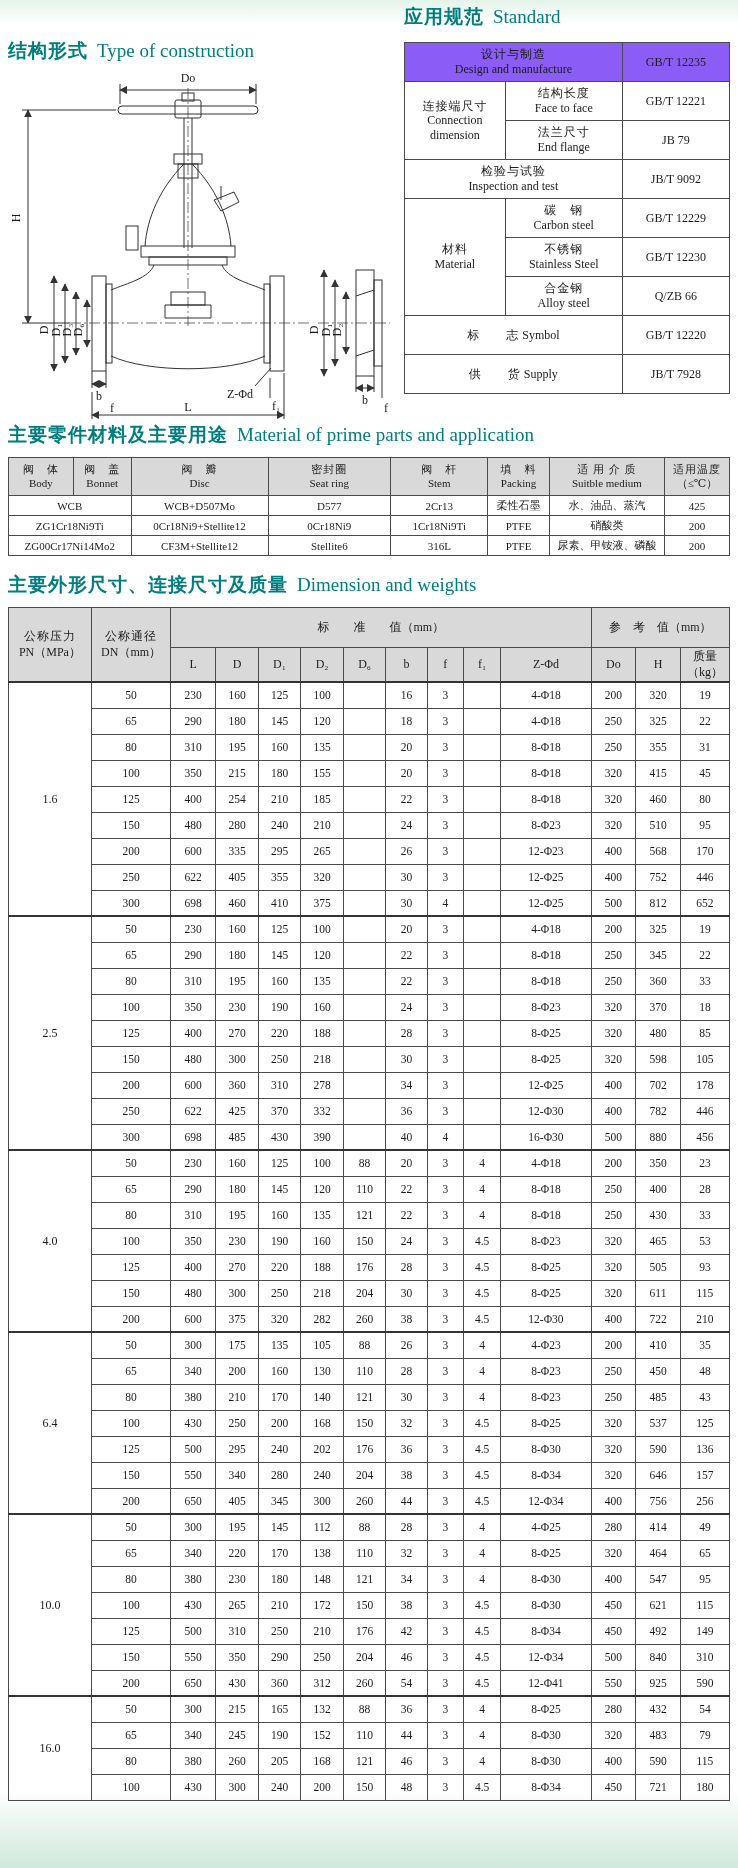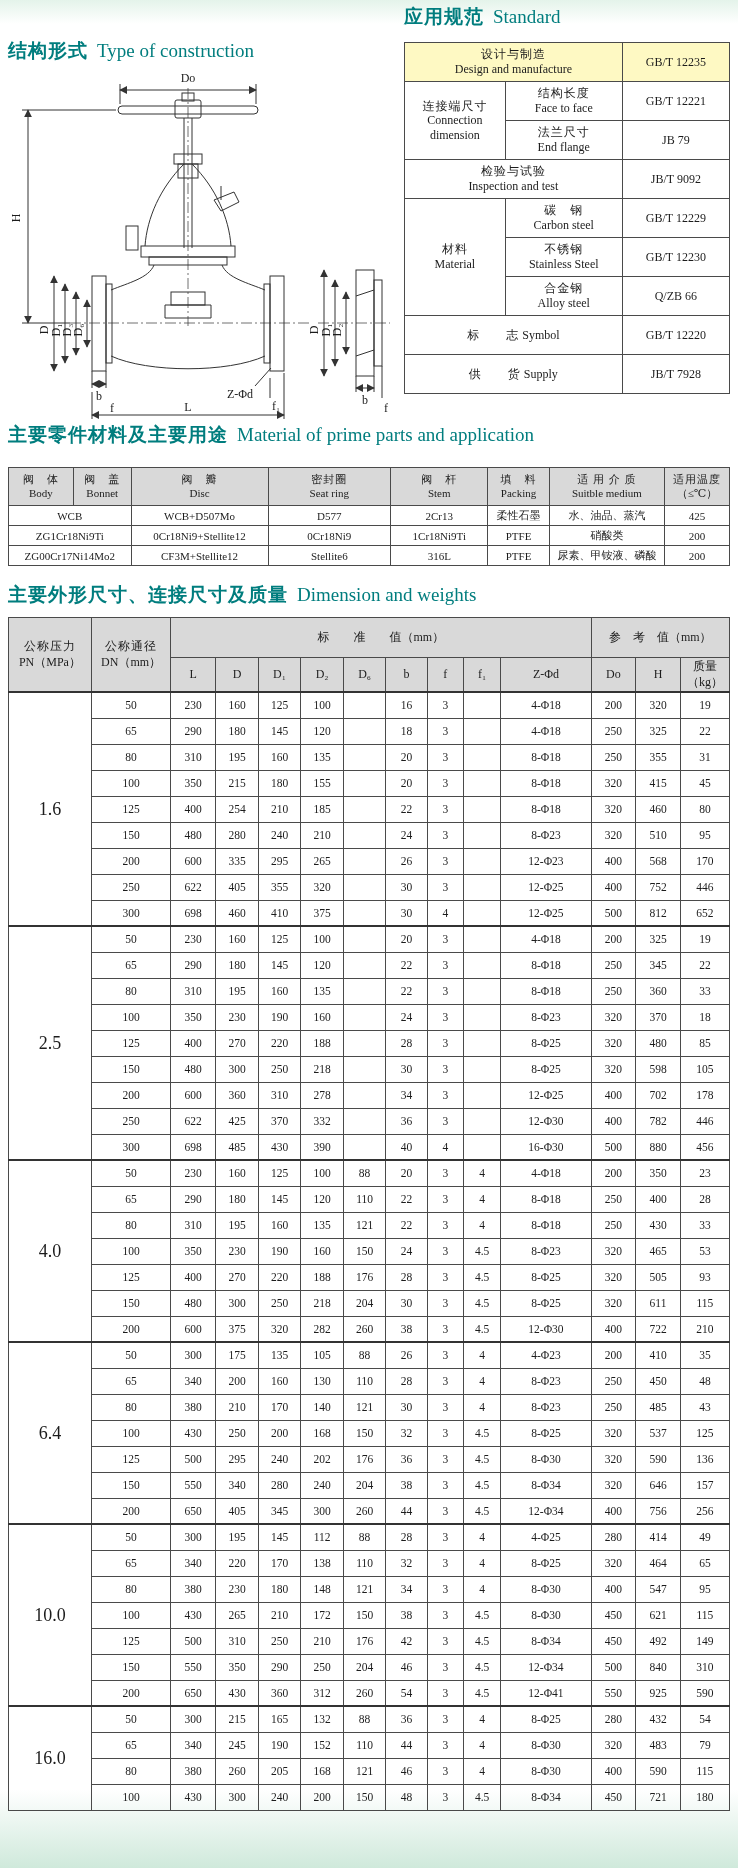--- a/index.html
+++ b/index.html
@@ -23,43 +23,43 @@
 
   
   .top-row { display:flex; gap:8px; height:398px; }
   .construction-col { width:388px;margin-top:34px; }
   .standard-col { flex:1; }
   .drawing-wrap { margin-top:4px; }
 
   
   table { border-collapse:collapse; width:100%; table-layout:fixed; }
   td,th { border:1px solid #4a4a4a; text-align:center; vertical-align:middle; padding:1px 2px; font-weight:normal; }
-  .gray { background:#fef9c3; }
+  .gray { background:#8b5cf6; }
 
   
   .standard-table { margin-top:12px; }
   .standard-table td { height:39px; font-size:12px; line-height:1.22; }
   .cell-zh { display:block; letter-spacing:1px; }
   .cell-en { display:block; }
   .inline-label { letter-spacing:1px; }
 
   
   .materials-section { margin-top:20px; }
-  .materials-table { margin-top:19px; }
+  .materials-table { margin-top:9px; }
   .materials-table th { height:38px; font-size:11px; line-height:1.25; background:#d9d9d9; }
   .materials-table td { height:20px; font-size:11px; }
 
   
   .dimensions-section { margin-top:16px; }
   .dimensions-table { margin-top:9px; }
   .dimensions-table thead th { background:#d9d9d9; font-size:12px; line-height:1.3; }
   .dimensions-table thead tr.h1 th { height:40px; }
   .dimensions-table thead tr.h2 th { height:34px; font-size:12px; }
   .dimensions-table tbody td { height:26px; font-size:11.5px; }
-  .dimensions-table .pn-cell { font-size:18px; }
+  .dimensions-table .pn-cell { font-size:12px; }
   .dimensions-table tbody tr.group-start td { border-top:2px solid #333; }
 
   svg text { font-family:"Liberation Serif","DejaVu Serif",serif; }
 </style>
 </head>
 <body>
 
 <div class="page">
 
   <div class="top-row">

